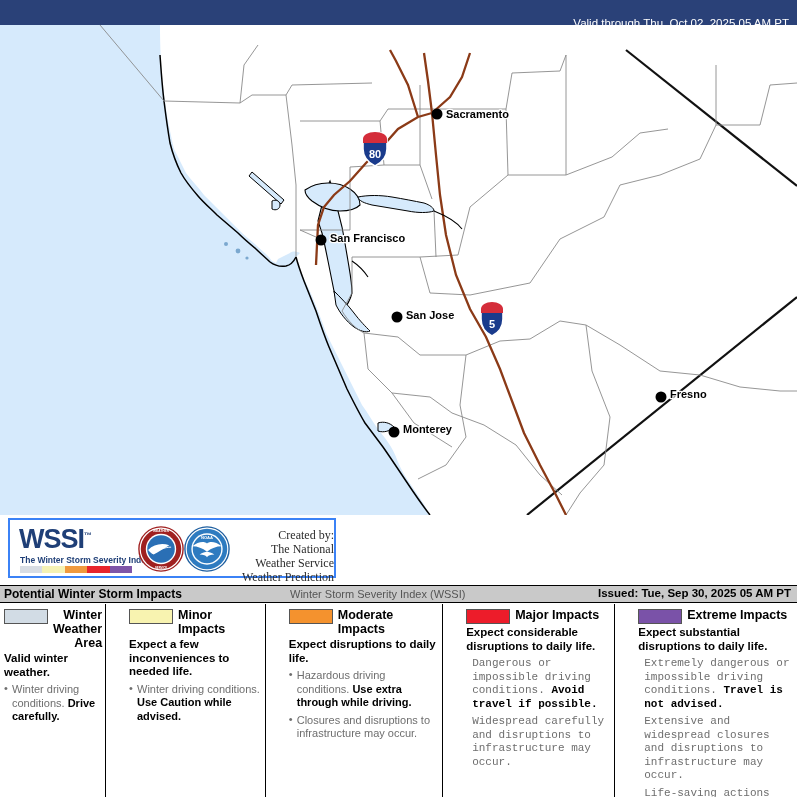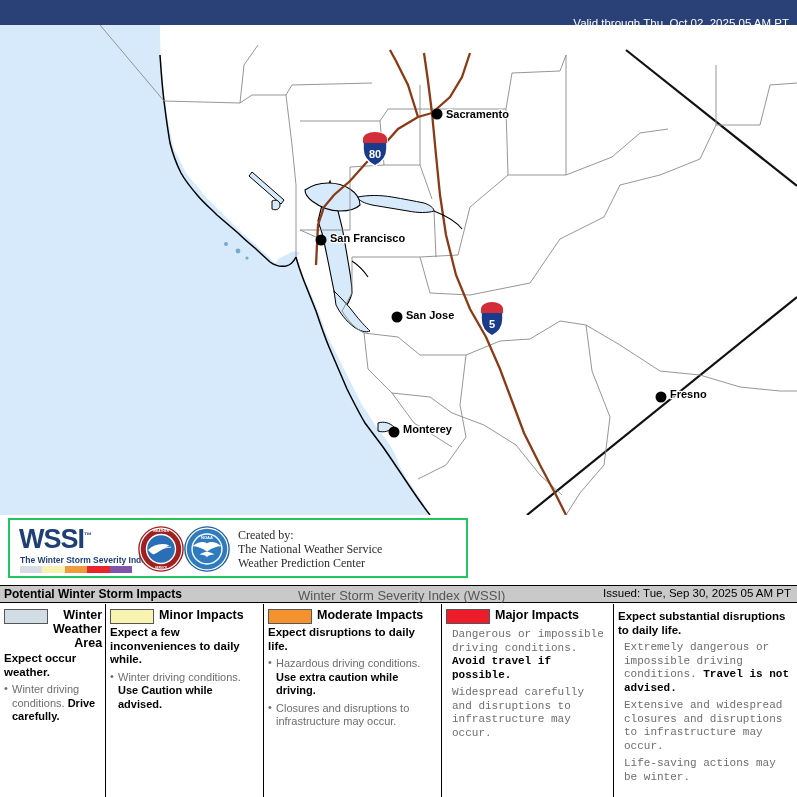--- a/index.html
+++ b/index.html
@@ -21,22 +21,22 @@
   .map{position:absolute;left:0;top:25px;width:797px;height:490px;
        background:#d6eafc;overflow:hidden;}
   .map svg{display:block;}
   .citydot{fill:#000;}
   .citylabel{font-family:"Liberation Sans",sans-serif;font-size:11px;
              font-weight:bold;fill:#000;
              paint-order:stroke;stroke:#ffffff;stroke-width:2.6px;
              stroke-linejoin:round;}
 
   
-  .logobox{position:absolute;left:8px;top:518px;width:460px;height:60px;
-           background:#ffffff;border:2px solid #22c55e;box-sizing:border-box;}
+  .logobox{position:absolute;left:8px;top:518px;width:328px;height:60px;
+           background:#ffffff;border:2px solid #3b82f6;box-sizing:border-box;text-align:right;}
   .wssi-word{position:absolute;left:9px;top:4px;font-size:27px;
              font-weight:bold;color:#1f3f77;letter-spacing:-1px;
              font-family:"Liberation Sans",sans-serif;}
   .wssi-tm{font-size:8px;vertical-align:super;letter-spacing:0;}
   .wssi-sub{position:absolute;left:10px;top:35px;font-size:8.5px;
             font-weight:bold;color:#1f3f77;white-space:nowrap;}
   .wssi-bar{position:absolute;left:10px;top:46px;width:112px;height:7px;
             display:flex;}
   .wssi-bar i{display:block;height:100%;flex:1;}
   .seal{position:absolute;top:6px;width:46px;height:46px;}
@@ -45,26 +45,26 @@
   .createdby{position:absolute;left:228px;top:8px;font-size:12px;
              color:#2b2b2b;line-height:14px;font-family:Liberation Serif, serif;}
 
   
   .legend{position:absolute;left:0;top:585px;width:797px;height:212px;
           background:#ffffff;border-top:1px solid #000;box-sizing:border-box;}
   .legend-head{position:relative;height:17px;background:#c9c9c9;
                border-bottom:1px solid #000;box-sizing:border-box;}
   .lh-left{position:absolute;left:4px;top:1px;font-size:12px;
            font-weight:bold;color:#000;}
-  .lh-mid{position:absolute;left:298px;top:2px;font-size:13px;color:#555;}
+  .lh-mid{position:absolute;left:290px;top:2px;font-size:11px;color:#555;}
   .lh-right{position:absolute;right:6px;top:1px;font-size:11.5px;
-            font-weight:normal;color:#000;}
+            font-weight:bold;color:#000;}
 
   .legend-cols{position:relative;display:flex;height:194px;
-               border-top:1px solid #fff;}
+               border-top:1px solid #fff;gap:19px;}
   .lcol{position:relative;box-sizing:border-box;padding:4px 4px 0 4px;
         border-right:1px solid #000;}
   .lcol:last-child{border-right:none;}
   .lcol.c0{width:106px;}
   .lcol.c1{width:158px;}
   .lcol.c2{width:178px;}
   .lcol.c3{width:172px;}
   .lcol.c4{width:183px;}
 
   .swatch-row{display:flex;align-items:flex-start;gap:5px;}
@@ -342,49 +342,54 @@
       <div class="lh-left">Potential Winter Storm Impacts</div>
       <div class="lh-mid">Winter Storm Severity Index (WSSI)</div>
       <div class="lh-right">Issued: Tue, Sep 30, 2025 05 AM PT</div>
     </div>
     <div class="legend-cols" id="legend-cols">
         <div class="lcol c0">
           <div class="swatch-row">
             <div class="swatch" style="background: rgb(210, 220, 229);"></div>
             <div class="lcat">Winter Weather Area</div>
           </div>
-          <div class="ltop">Expect occur weather.</div>
+          <div class="ltop">Valid winter weather.</div>
           <div class="lbul"><span class="dot">•</span>Winter driving conditions. <b>Drive carefully.</b></div>
         </div>
         <div class="lcol c1">
           <div class="swatch-row">
             <div class="swatch" style="background: rgb(248, 243, 176);"></div>
             <div class="lcat">Minor Impacts</div>
           </div>
-          <div class="ltop">Expect a few inconveniences to daily while.</div>
+          <div class="ltop">Expect a few inconveniences to needed life.</div>
           <div class="lbul"><span class="dot">•</span>Winter driving conditions. <b>Use Caution while advised.</b></div>
         </div>
         <div class="lcol c2">
           <div class="swatch-row">
             <div class="swatch" style="background: rgb(244, 146, 46);"></div>
             <div class="lcat">Moderate Impacts</div>
           </div>
           <div class="ltop">Expect disruptions to daily life.</div>
-          <div class="lbul"><span class="dot">•</span>Hazardous driving conditions. <b>Use extra caution while driving.</b></div>
+          <div class="lbul"><span class="dot">•</span>Hazardous driving conditions. <b>Use extra through while driving.</b></div>
           <div class="lbul"><span class="dot">•</span>Closures and disruptions to infrastructure may occur.</div>
         </div>
         <div class="lcol c3">
           <div class="swatch-row">
             <div class="swatch" style="background: rgb(237, 28, 42);"></div>
             <div class="lcat">Major Impacts</div>
           </div>
+          <div class="ltop">Expect considerable disruptions to daily life.</div>
           <div class="lbul nobullet">Dangerous or impossible driving conditions. <b>Avoid travel if possible.</b></div>
           <div class="lbul nobullet">Widespread carefully and disruptions to infrastructure may occur.</div>
         </div>
         <div class="lcol c4">
+          <div class="swatch-row">
+            <div class="swatch" style="background: rgb(122, 82, 168);"></div>
+            <div class="lcat">Extreme Impacts</div>
+          </div>
           <div class="ltop">Expect substantial disruptions to daily life.</div>
           <div class="lbul nobullet">Extremely dangerous or impossible driving conditions. <b>Travel is not advised.</b></div>
           <div class="lbul nobullet">Extensive and widespread closures and disruptions to infrastructure may occur.</div>
           <div class="lbul nobullet">Life-saving actions may be winter.</div>
         </div>
       </div>
   </div>
 
 </div>
 

